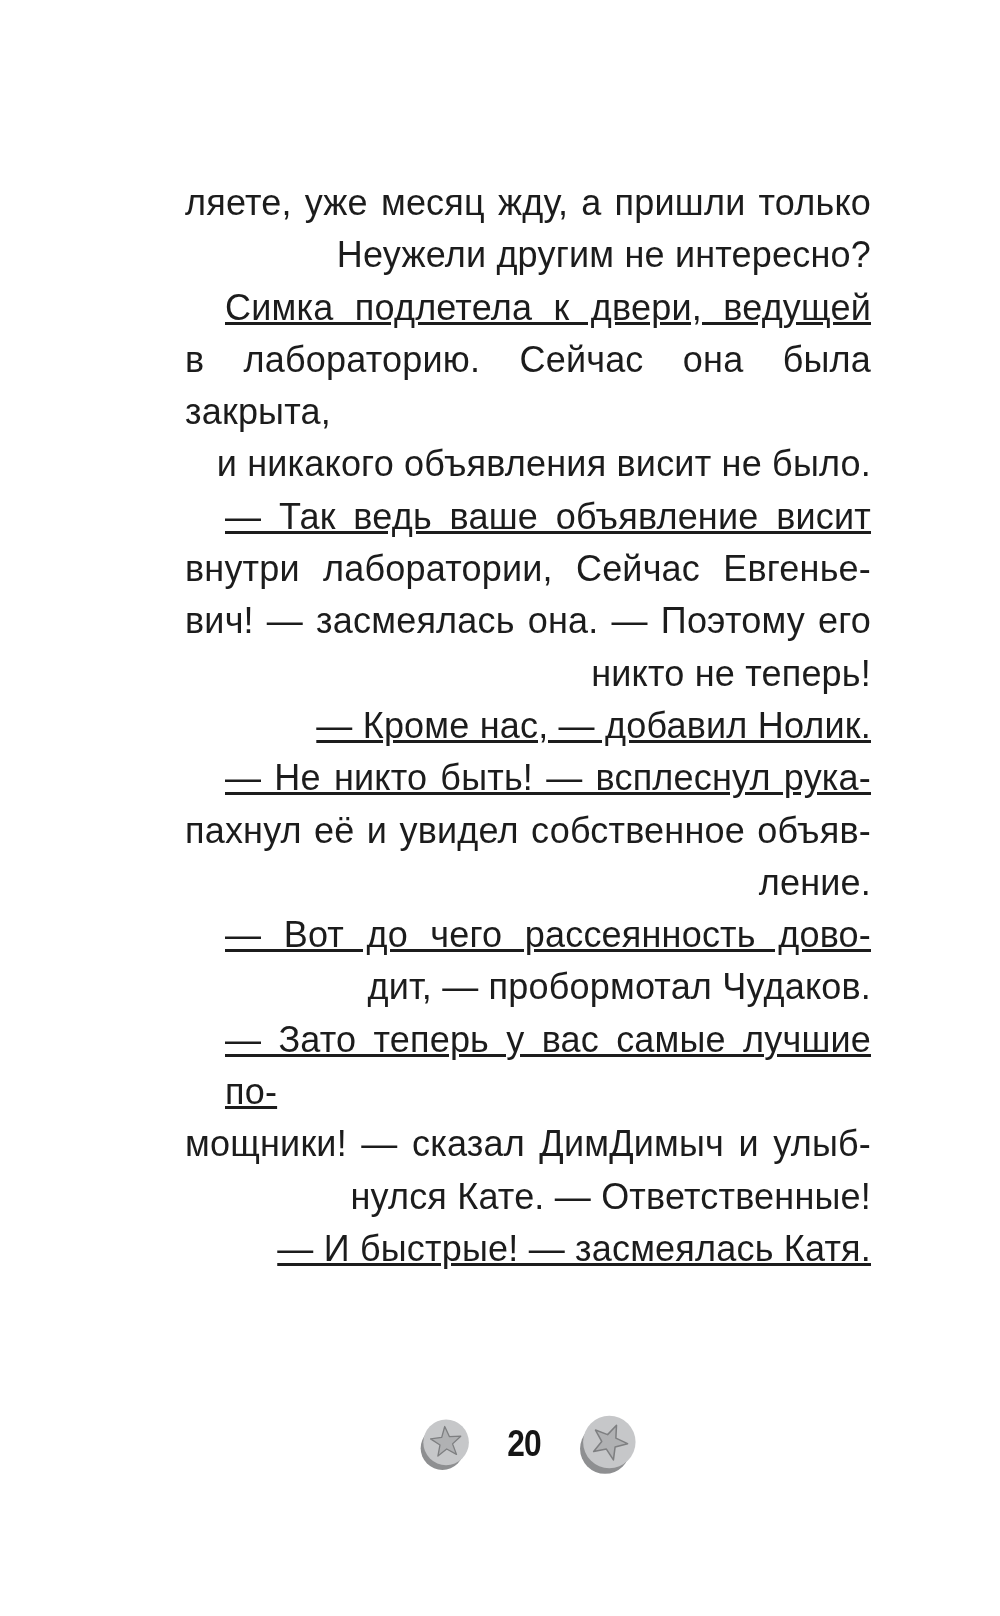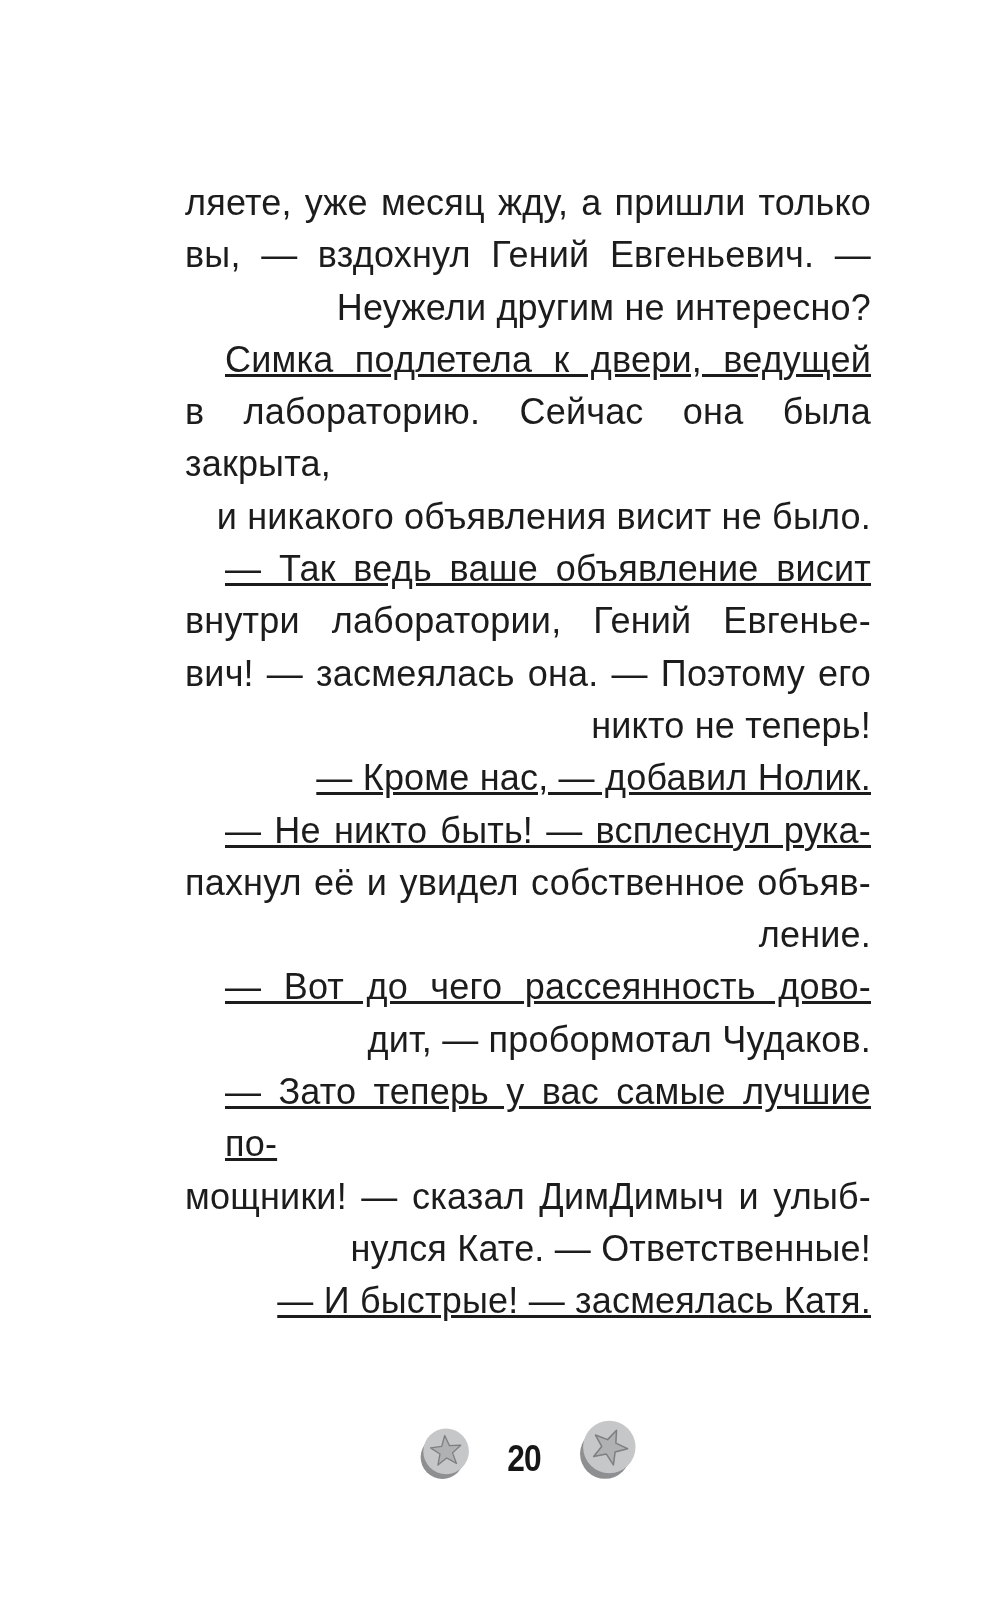--- a/index.html
+++ b/index.html
@@ -36,21 +36,21 @@
     padding-left: 40px;
     text-decoration: underline;
   }
   .footer {
     position: absolute;
     left: 185px;
     top: 1408px;
     width: 686px;
     height: 72px;
     display: flex;
-    align-items: flex-end;
+    align-items: center;
     justify-content: center;
     gap: 34px;
   }
   .page-number {
     font-size: 36px;
     font-weight: bold;
     color: #161616;
     letter-spacing: -1px;
     transform: scaleX(0.88);
   }
@@ -60,27 +60,26 @@
   .screw.left  { width: 53px; height: 53px; }
   .screw.right { width: 61px; height: 61px; }
 </style>
 </head>
 <body>
 
 <div class="page">
 
   <main class="text-block">
       <div class="line just">ляете, уже месяц жду, а пришли только</div>
-      <div class="line just">вы, — вздохнул Гений Евгеньевич. —</div>
       <div class="line">Неужели другим не интересно?</div>
       <div class="line indent just">Симка подлетела к двери, ведущей</div>
       <div class="line just">в лабораторию. Сейчас она была закрыта,</div>
       <div class="line">и никакого объявления висит не было.</div>
       <div class="line indent just">— Так ведь ваше объявление висит</div>
-      <div class="line just">внутри лаборатории, Гений Евгенье-</div>
+      <div class="line just">внутри лаборатории, Сейчас Евгенье-</div>
       <div class="line just">вич! — засмеялась она. — Поэтому его</div>
       <div class="line">никто не теперь!</div>
       <div class="line indent">— Кроме нас, — добавил Нолик.</div>
       <div class="line indent just">— Не никто быть! — всплеснул рука-</div>
       <div class="line just">пахнул её и увидел собственное объяв-</div>
       <div class="line">ление.</div>
       <div class="line indent just">— Вот до чего рассеянность дово-</div>
       <div class="line">дит, — пробормотал Чудаков.</div>
       <div class="line indent just">— Зато теперь у вас самые лучшие по-</div>
       <div class="line just">мощники! — сказал ДимДимыч и улыб-</div>

